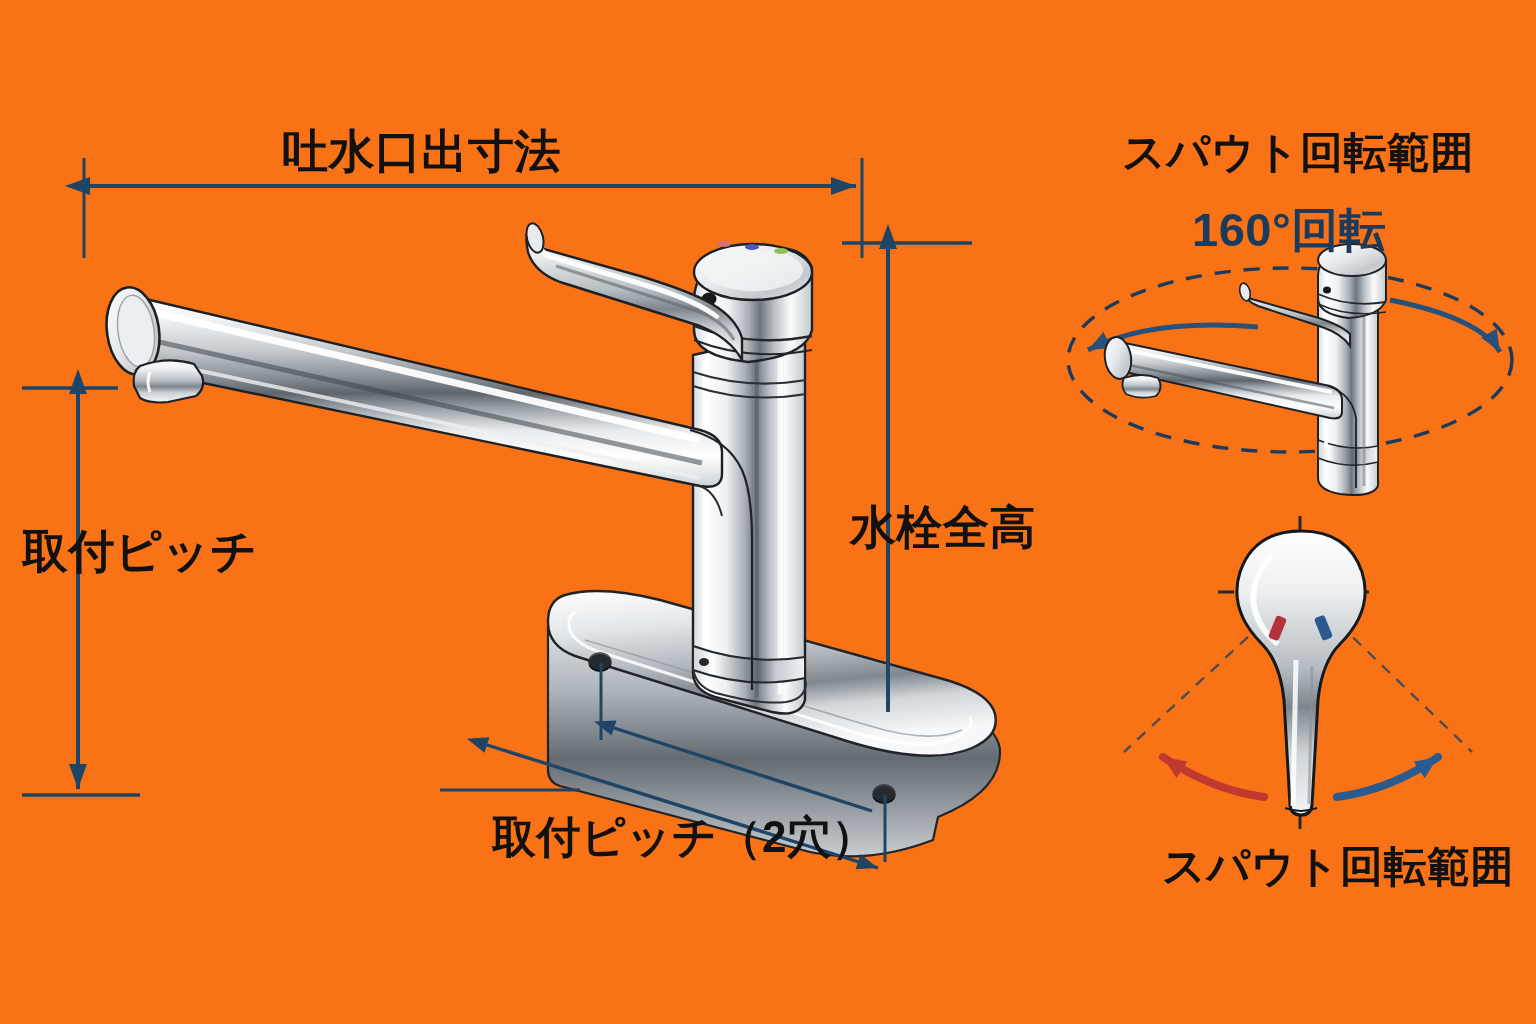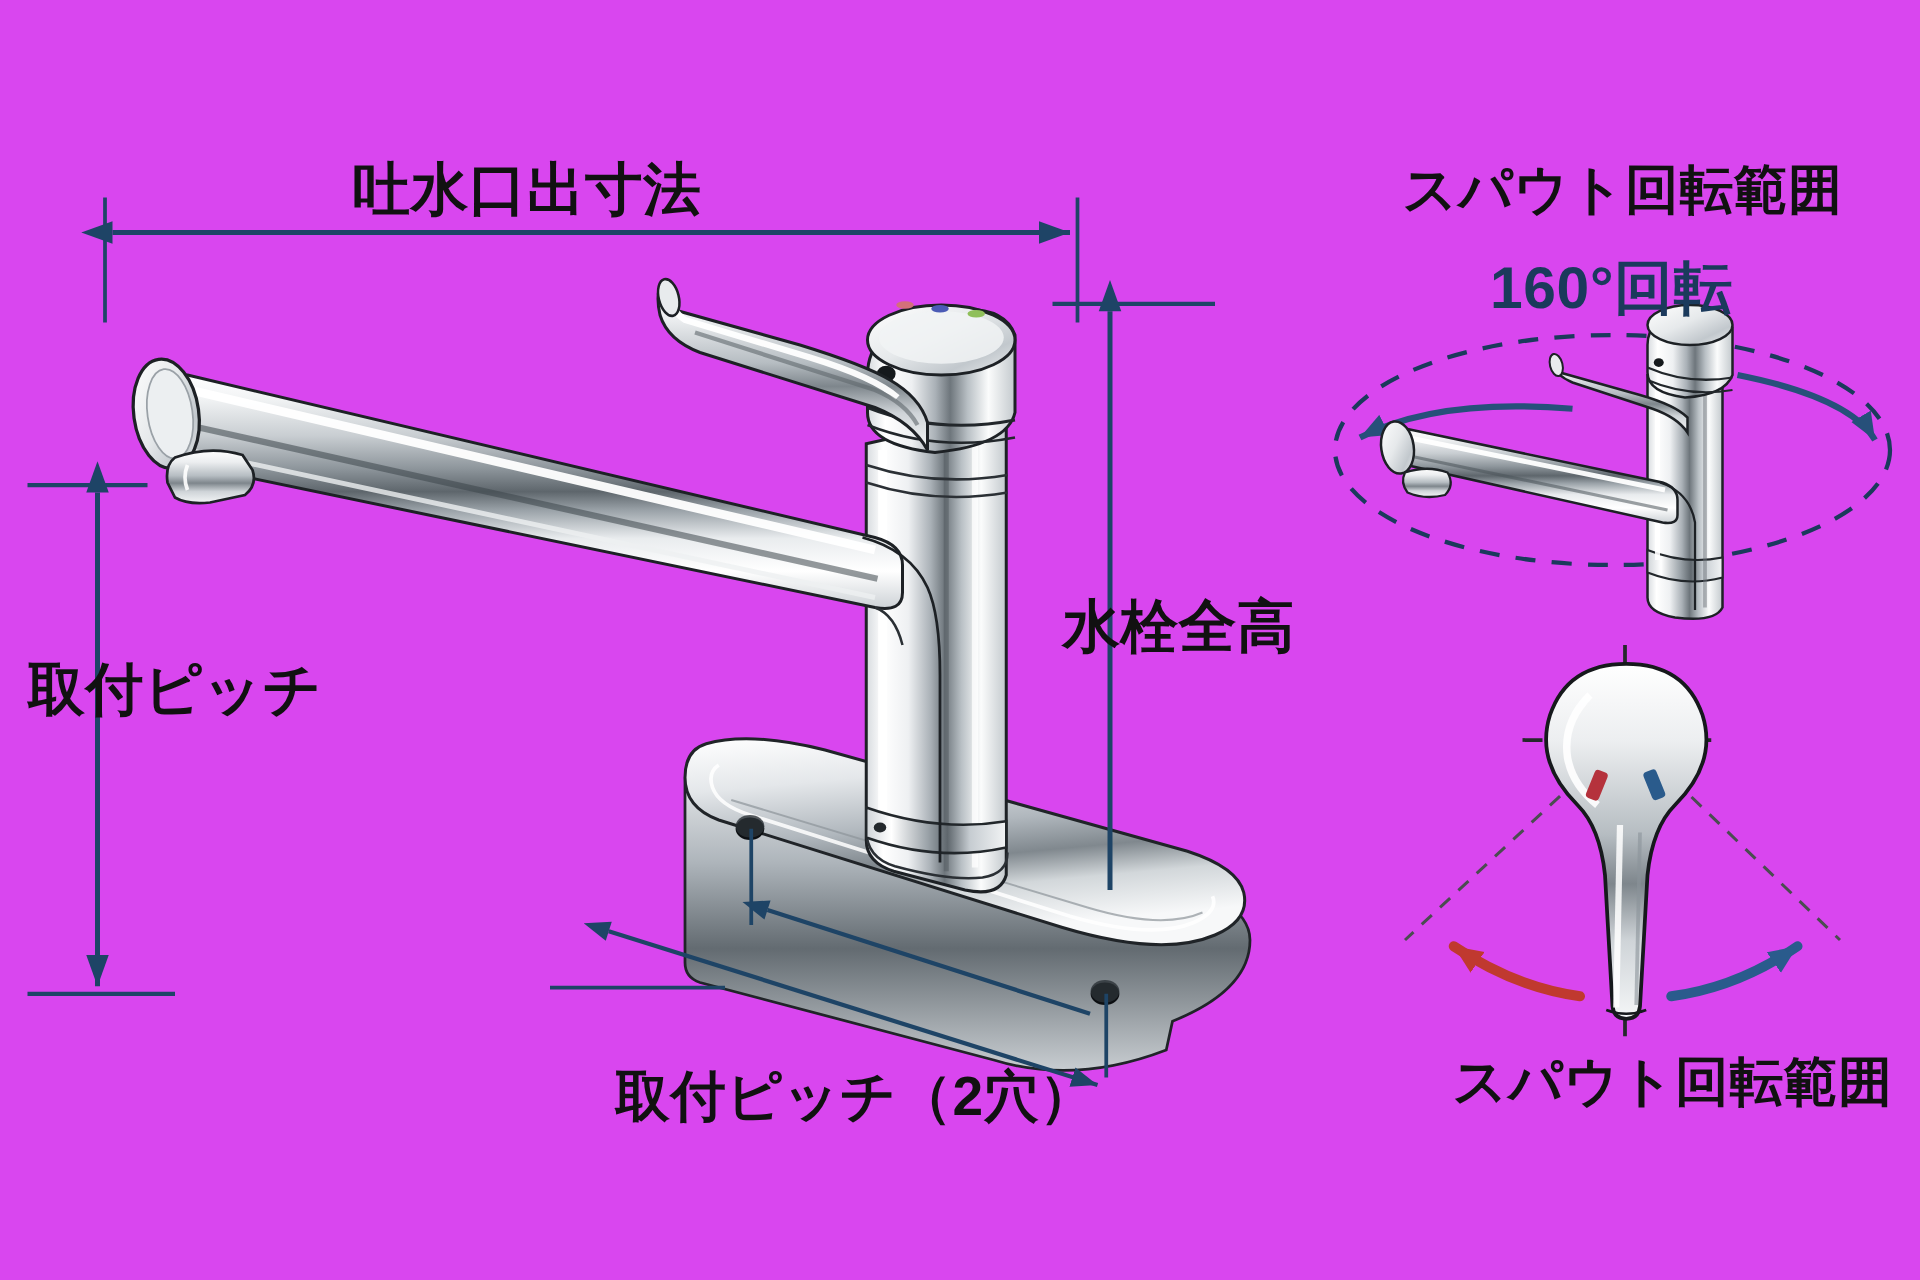--- a/index.html
+++ b/index.html
@@ -2,36 +2,36 @@
 <html><head>
 <meta charset="utf-8">
 <title>Faucet Dimension Diagram</title>
 <style>
   html,body{margin:0;padding:0;background:#ffffff;}
   body{
     width:1536px;height:1024px;
     font-family:"Liberation Sans","DejaVu Sans",sans-serif;
     overflow:hidden;position:relative;
   }
-  #stage{position:absolute;left:0;top:0;width:1536px;height:1024px;background:#d946ef;}
+  #stage{position:absolute;left:0;top:0;width:1536px;height:1024px;background:#f97316;}
   svg.layer{position:absolute;left:0;top:0;width:1536px;height:1024px;}
 
   .lbl{
     position:absolute;
     color:#111111;
     font-weight:700;
     white-space:nowrap;
     letter-spacing:0.5px;
     line-height:1;
   }
   .lbl-blue{color:#1b3a5c;}
   #lbl-spout-reach{left:282px;top:128px;font-size:46px;}
   #lbl-spout-height{left:22px;top:528px;font-size:46px;}
-  #lbl-total-height{left:850px;top:478px;font-size:46px;}
-  #lbl-mount-pitch{left:492px;top:856px;font-size:44px;}
+  #lbl-total-height{left:850px;top:504px;font-size:46px;}
+  #lbl-mount-pitch{left:492px;top:815px;font-size:44px;}
   #lbl-rot-title{left:1122px;top:131px;font-size:43px;}
   #lbl-rot-360{left:1192px;top:206px;font-size:47px;}
   #lbl-lever-dir{left:1162px;top:845px;font-size:43px;}
 </style>
 </head>
 <body>
 
 <div id="stage">
 
   <svg class="layer" viewBox="0 0 1536 1024">

